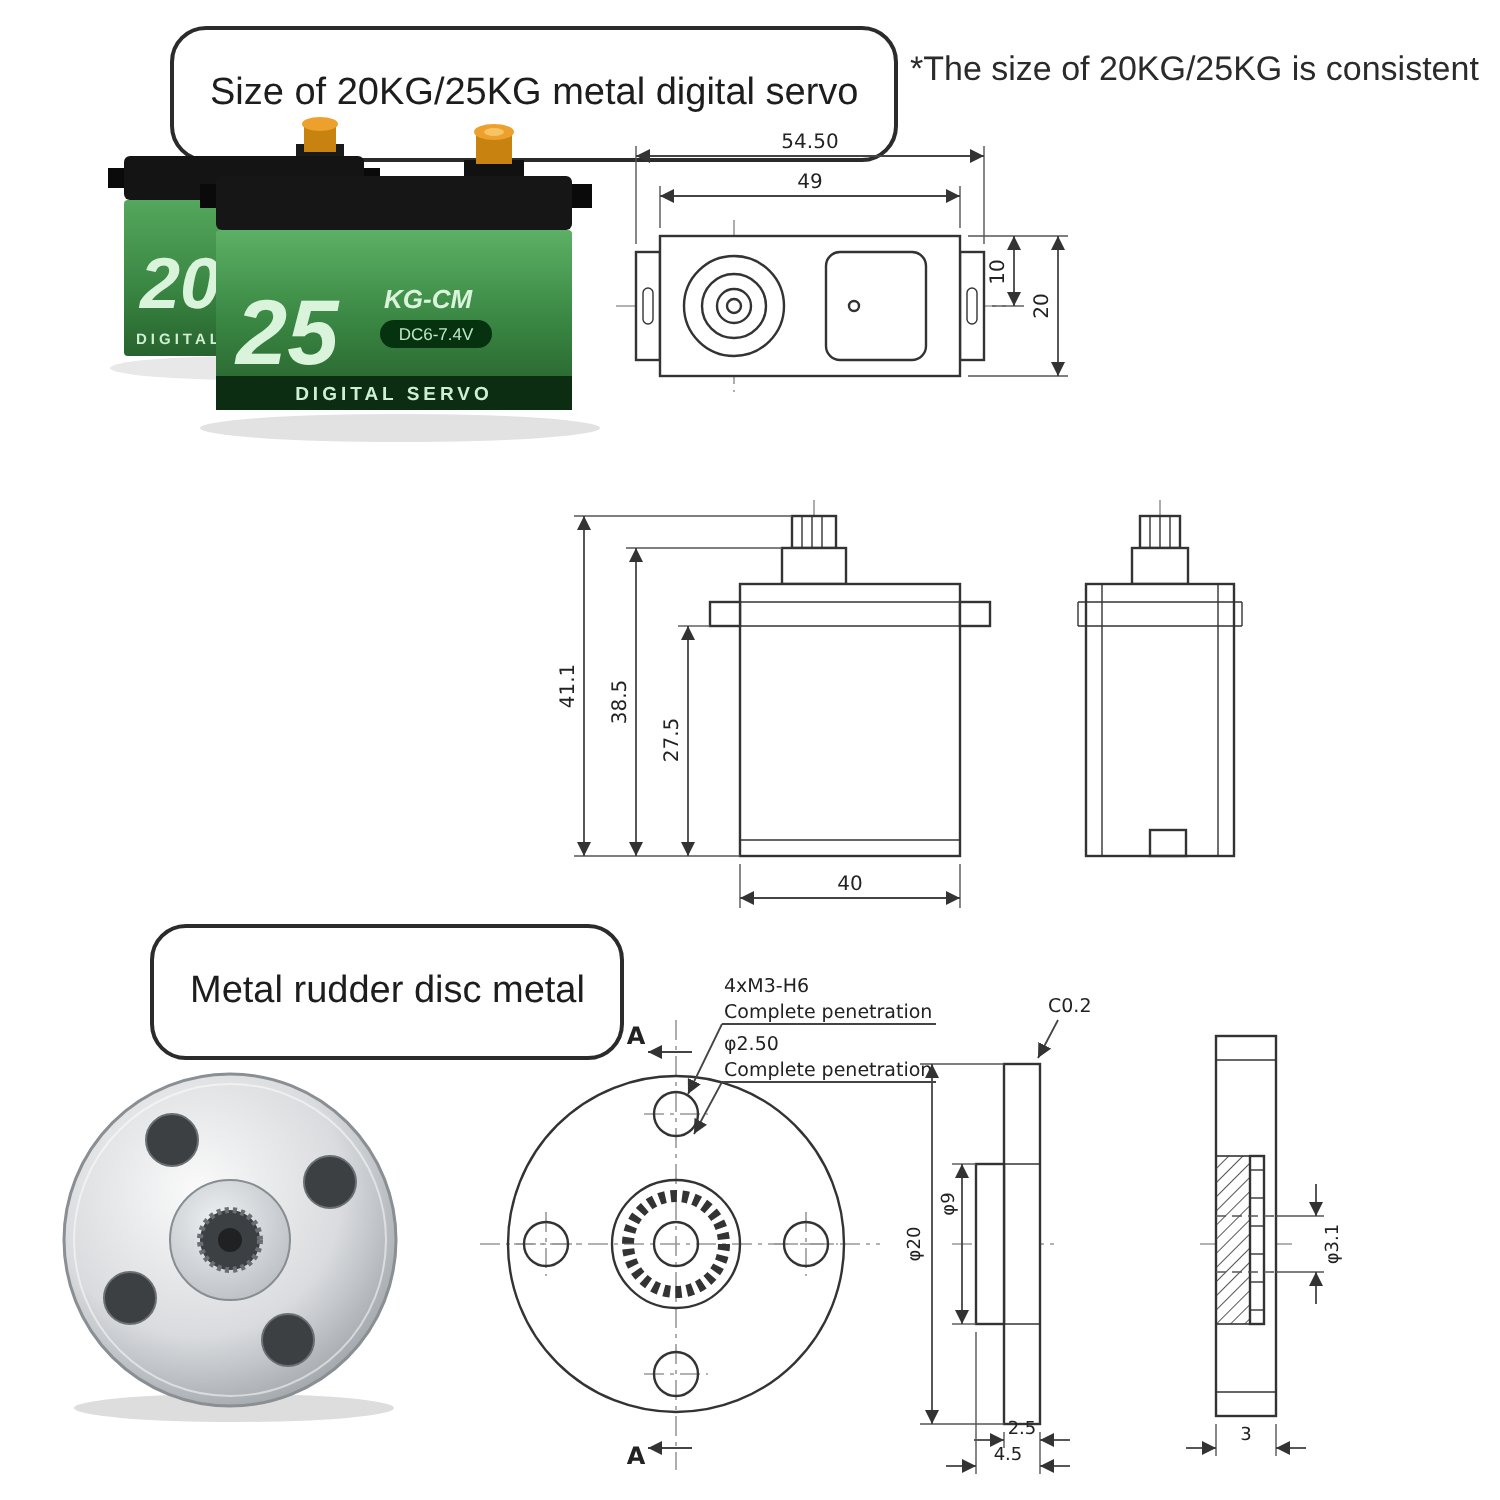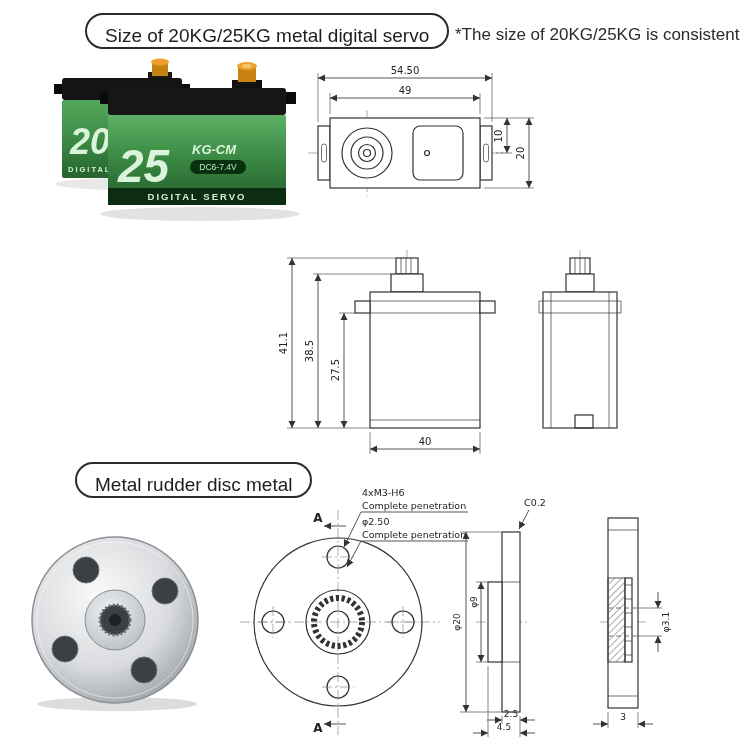--- a/index.html
+++ b/index.html
@@ -1,20 +1,20 @@
 <!DOCTYPE html>
 <html><head>
 <meta charset="utf-8">
 <style>
   html,body{margin:0;padding:0;background:#fff;}
   .page{position:relative;width:750px;height:750px;background:#fff;overflow:hidden;
         font-family:"Liberation Sans",sans-serif;color:#222;}
   .abs{position:absolute;}
-  .title-pill{position:absolute;display:inline-flex;align-items:flex-end;height:32px;
-      padding:0 18px;border:2px solid #2b2b2b;border-radius:18px;font-size:19px;
+  .title-pill{position:absolute;display:inline-flex;align-items:center;height:32px;
+      padding:16px 18px;border:2px solid #2b2b2b;border-radius:18px;font-size:19px;
       color:#1d1d1d;background:#fff;white-space:nowrap;}
   .note{position:absolute;font-size:17px;color:#2b2b2b;white-space:nowrap;}
   
   .ol{stroke:#333;stroke-width:1.2;fill:#fff;}
   .oln{stroke:#333;stroke-width:1.2;fill:none;}
   .thin{stroke:#333;stroke-width:.7;fill:none;}
   .dim{stroke:#444;stroke-width:.9;fill:none;}
   .ext{stroke:#555;stroke-width:.7;fill:none;}
   .cl{stroke:#999;stroke-width:.8;fill:none;stroke-dasharray:10 3 2 3;}
   .hid{stroke:#555;stroke-width:.8;fill:none;stroke-dasharray:5 3;}

